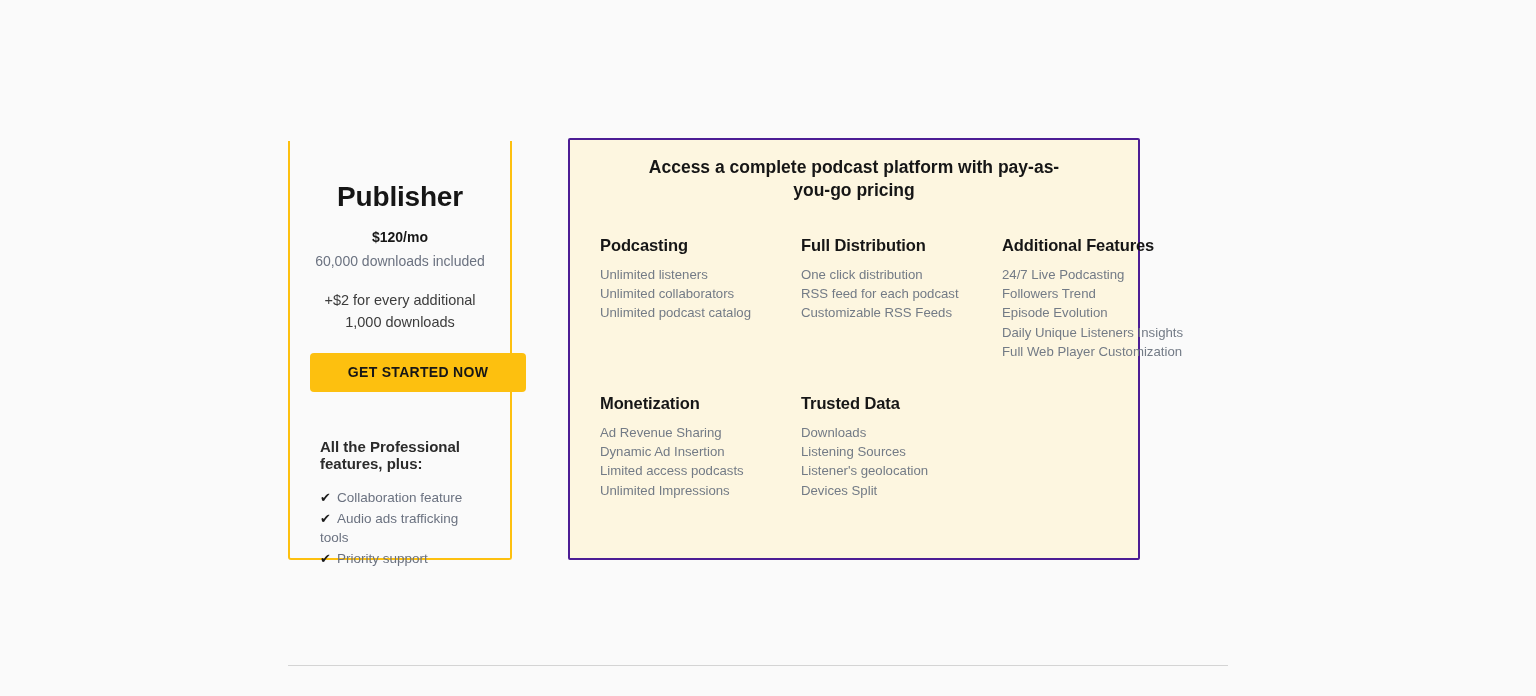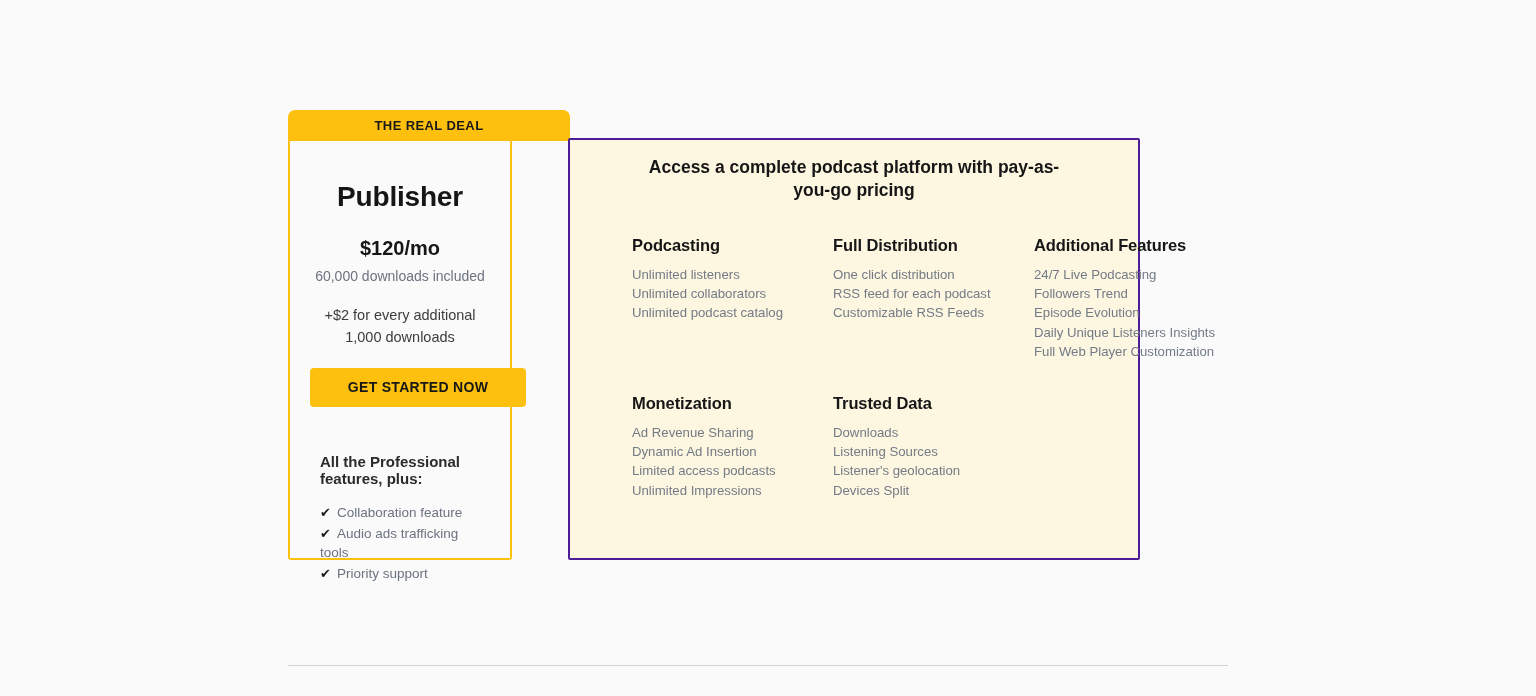--- a/index.html
+++ b/index.html
@@ -100,24 +100,24 @@
   }
 
   .plan-name {
     font-size: 28px;
     font-weight: bold;
     color: #161616;
     margin-top: 18px;
     letter-spacing: -0.2px;
   }
   .plan-price {
-    font-size: 20px;
-    font-weight: bold;
-    color: #161616;
-    margin-top: 24px;
+    font-size: 14px;
+    font-weight: bold;
+    color: #161616;
+    margin-top: 16px;
   }
   .plan-sub {
     font-size: 14px;
     color: #6b7280;
     margin-top: 8px;
   }
   .plan-extra {
     font-size: 14.5px;
     color: #3c3c3c;
     margin-top: 20px;
@@ -189,21 +189,20 @@
     max-width: 430px;
     margin: 8px auto 0;
   }
 
   .feature-grid {
     display: grid;
     grid-template-columns: 201px 201px 201px;
     margin-top: 33px;
     column-gap: 0;
     row-gap: 32px;
-    margin-left: 32px;
   }
   .feature-col h3 {
     font-size: 16.5px;
     font-weight: bold;
     color: #161616;
     margin-bottom: 10px;
     letter-spacing: -0.1px;
   }
   .feature-col ul { list-style: none; }
   .feature-col li {
@@ -253,21 +252,20 @@
 </style>
 </head>
 <body>
 
 <div class="page">
 
 
   <div class="pricing">
 
     <div class="left-col">
-      <div class="ribbon">THE REAL DEAL</div>
 
       <div class="plan-card">
         <div class="plan-name">Publisher</div>
         <div class="plan-price">$120/mo</div>
         <div class="plan-sub">60,000 downloads included</div>
         <div class="plan-extra">+$2 for every additional 1,000 downloads</div>
 
         <button class="cta-btn">GET STARTED NOW</button>
 
         <div class="plus-title">All the Professional features, plus:</div>

